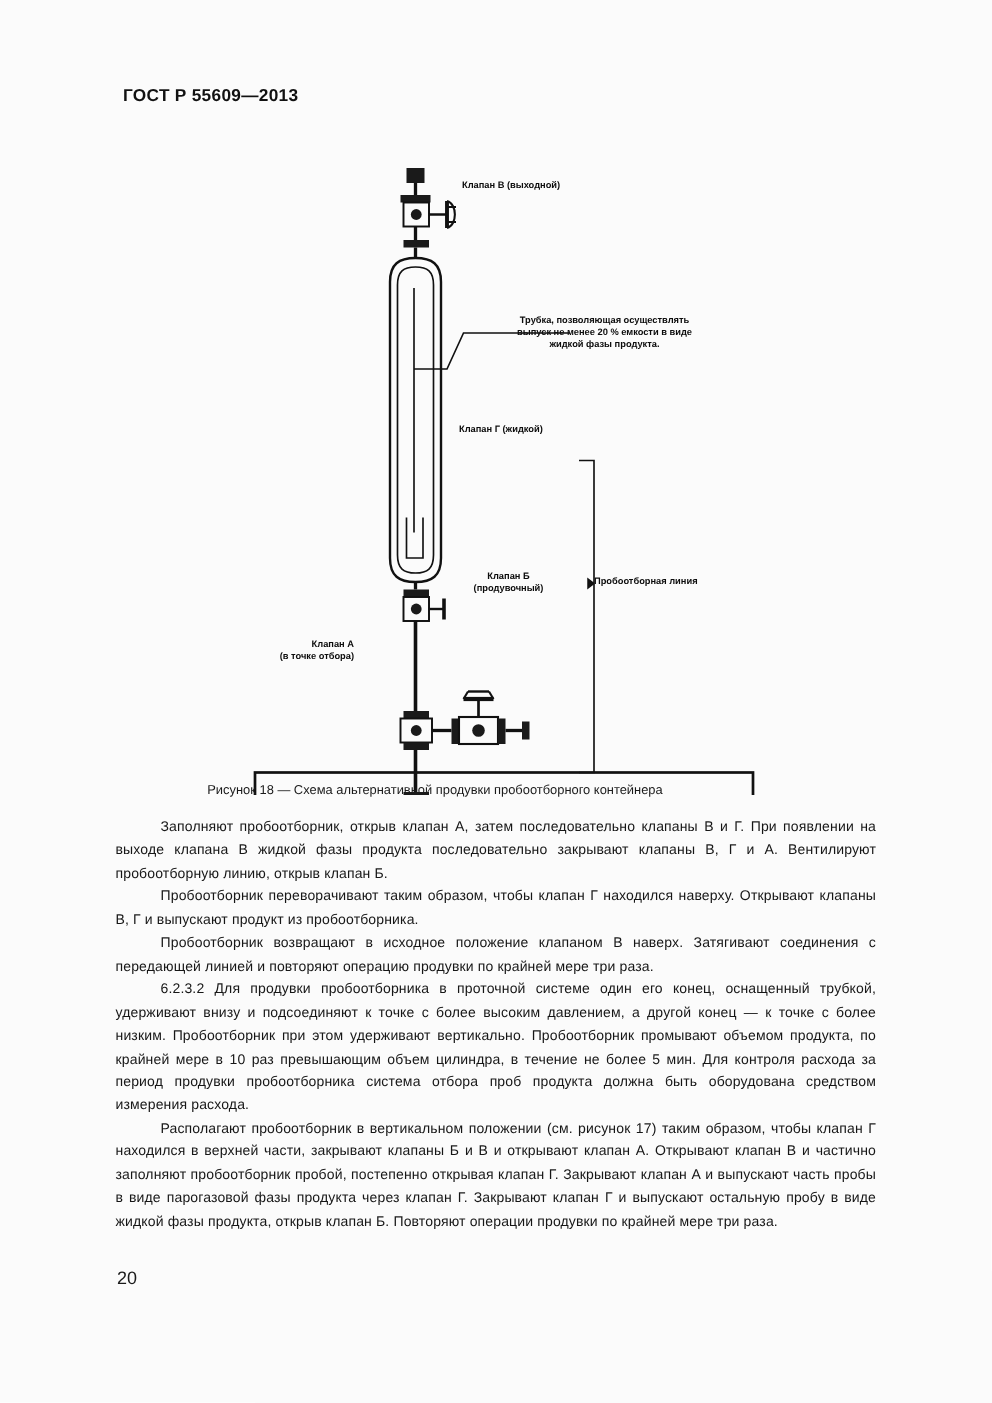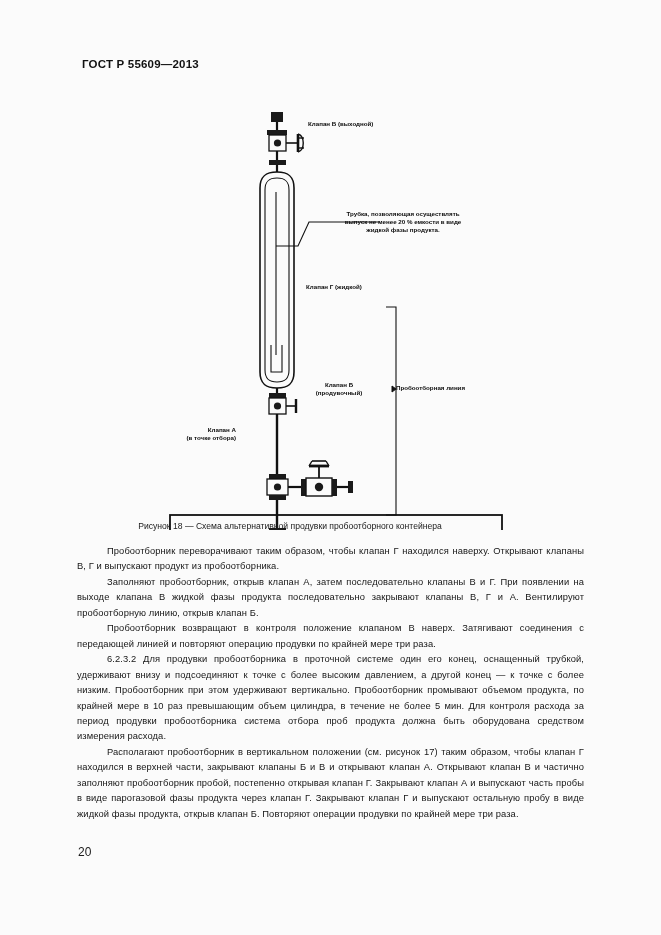--- a/index.html
+++ b/index.html
@@ -191,22 +191,22 @@
       <polyline points="326,207 336,207 336,415 326,415" fill="none" stroke="#111111" stroke-width="1.1"></polyline>
       <polyline points="336,289 332,286 332,292 336,289" fill="#111111" stroke="#111111" stroke-width="1"></polyline>
 
       <rect x="110" y="415" width="332" height="30" fill="none" stroke="#111111" stroke-width="1.8"></rect>
     </svg>
   </div>
 
   <div class="figure-caption">Рисунок 18 — Схема альтернативной продувки пробоотборного контейнера</div>
 
   <div class="body-text">
+    <p>Заполняют пробоотборник, открыв клапан А, затем последовательно клапаны В и Г. При появлении на выходе клапана В жидкой фазы продукта последовательно закрывают клапаны В, Г и А. Вентилируют пробоотборную линию, открыв клапан Б.</p>
     <p>Пробоотборник переворачивают таким образом, чтобы клапан Г находился наверху. Открывают клапаны В, Г и выпускают продукт из пробоотборника.</p>
-    <p>Заполняют пробоотборник, открыв клапан А, затем последовательно клапаны В и Г. При появлении на выходе клапана В жидкой фазы продукта последовательно закрывают клапаны В, Г и А. Вентилируют пробоотборную линию, открыв клапан Б.</p>
-    <p>Пробоотборник возвращают в контроля положение клапаном В наверх. Затягивают соединения с передающей линией и повторяют операцию продувки по крайней мере три раза.</p>
+    <p>Пробоотборник возвращают в исходное положение клапаном В наверх. Затягивают соединения с передающей линией и повторяют операцию продувки по крайней мере три раза.</p>
     <p>6.2.3.2 Для продувки пробоотборника в проточной системе один его конец, оснащенный трубкой, удерживают внизу и подсоединяют к точке с более высоким давлением, а другой конец — к точке с более низким. Пробоотборник при этом удерживают вертикально. Пробоотборник промывают объемом продукта, по крайней мере в 10 раз превышающим объем цилиндра, в течение не более 5 мин. Для контроля расхода за период продувки пробоотборника система отбора проб продукта должна быть оборудована средством измерения расхода.</p>
     <p>Располагают пробоотборник в вертикальном положении (см. рисунок 17) таким образом, чтобы клапан Г находился в верхней части, закрывают клапаны Б и В и открывают клапан А. Открывают клапан В и частично заполняют пробоотборник пробой, постепенно открывая клапан Г. Закрывают клапан А и выпускают часть пробы в виде парогазовой фазы продукта через клапан Г. Закрывают клапан Г и выпускают остальную пробу в виде жидкой фазы продукта, открыв клапан Б. Повторяют операции продувки по крайней мере три раза.</p>
   </div>
 
   <div class="page-number">20</div>
 
 </div>
 
 </body></html>

